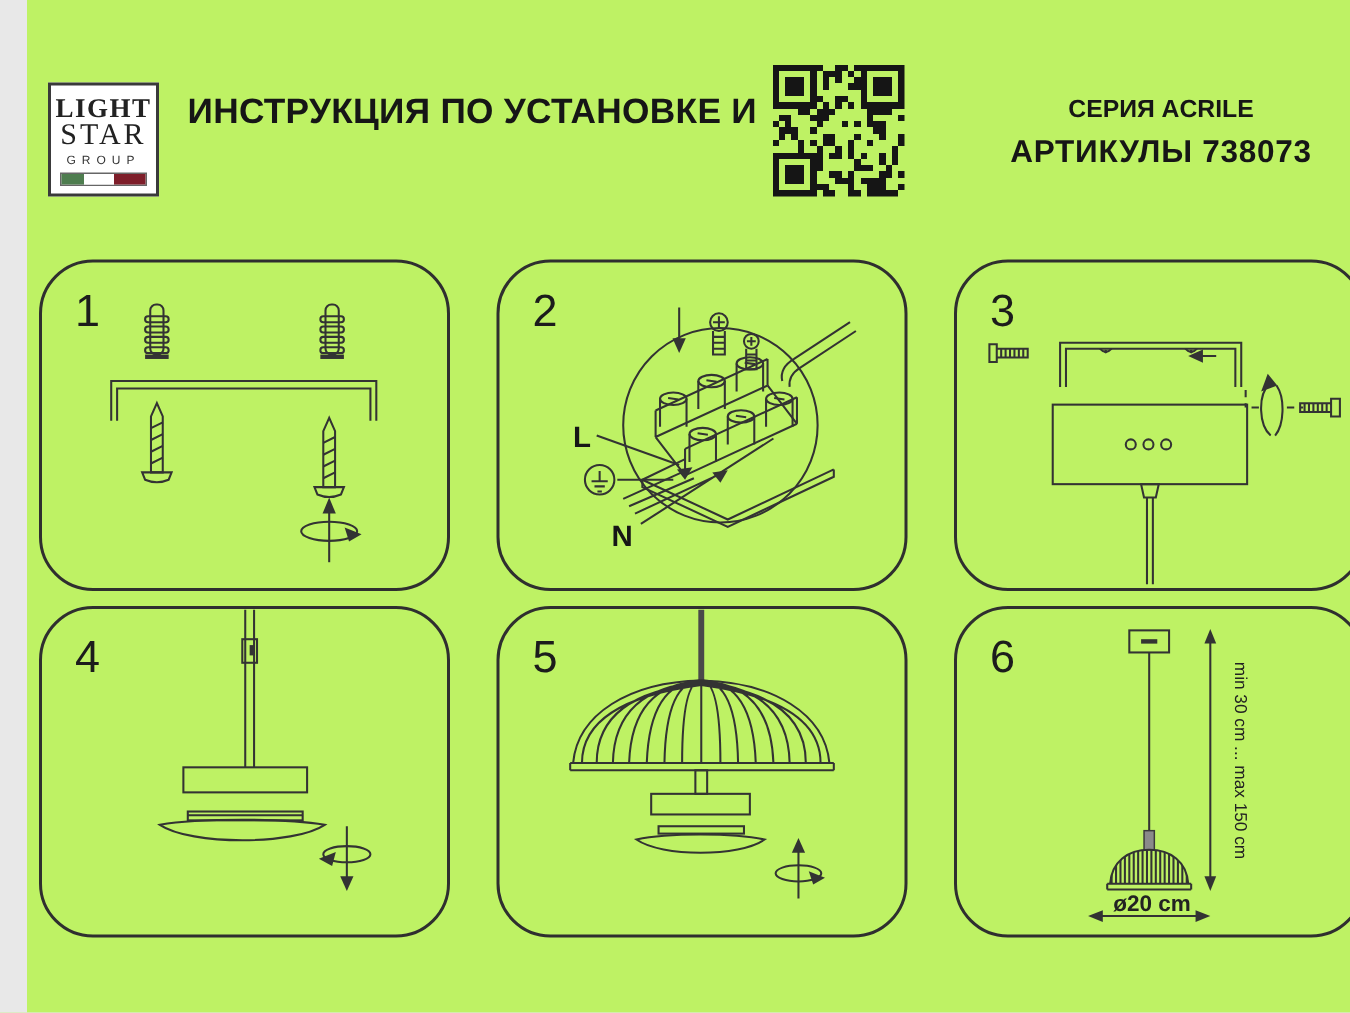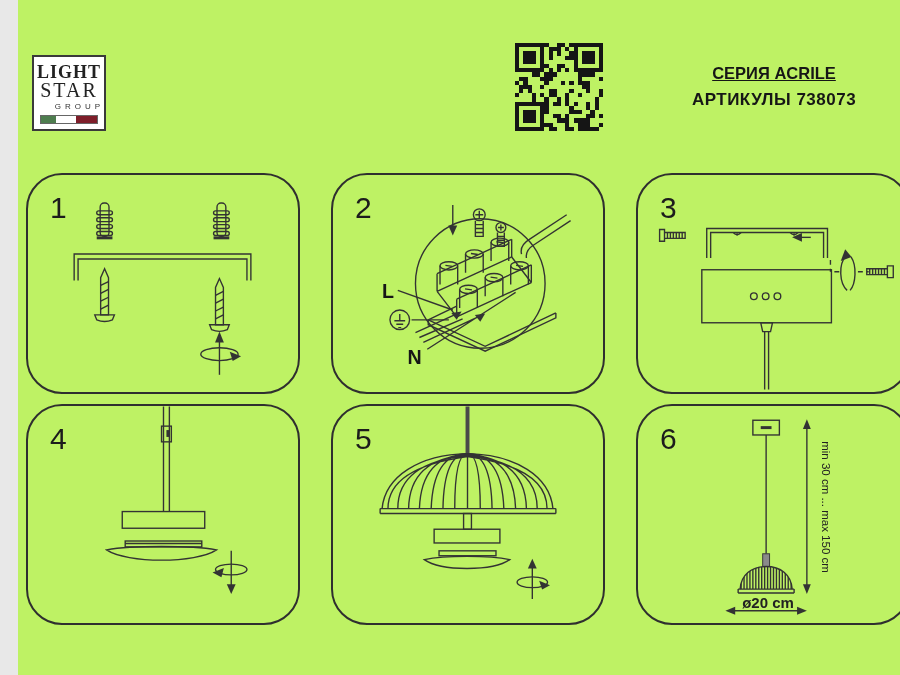--- a/index.html
+++ b/index.html
@@ -3,30 +3,30 @@
 <meta charset="utf-8">
 <style>
   html,body{margin:0;padding:0;background:#e8e8e8;}
   .page{position:relative;width:900px;height:675px;background:#bef264;overflow:hidden;
         font-family:"Liberation Sans",sans-serif;color:#1c1c1c;margin-left:18px;}
   
   .logo{position:absolute;left:14px;top:55px;width:74px;height:76px;background:#fff;
         border:2px solid #3a3a3a;box-sizing:border-box;text-align:center;padding-top:7px;}
   .logo .w1{font-family:"Liberation Serif",serif;font-weight:700;font-size:18px;line-height:17px;letter-spacing:1px;color:#222;}
   .logo .w2{font-family:"Liberation Serif",serif;font-weight:400;font-size:20px;line-height:19px;letter-spacing:2px;color:#222;}
-  .logo .w3{font-size:8px;letter-spacing:4px;line-height:11px;color:#333;margin-top:1px;text-align:right;}
+  .logo .w3{font-size:8px;letter-spacing:4px;line-height:11px;color:#333;margin-top:1px;}
   .flag{display:flex;height:7px;margin:3px 6px 0 6px;border:1px solid #666;}
   .flag span{display:block;height:100%;}
   .title{position:absolute;left:107px;top:60px;font-size:23.5px;font-weight:700;
          line-height:29px;letter-spacing:0.2px;color:#161616;white-space:nowrap;}
   .qr{position:absolute;left:497px;top:43px;width:88px;height:88px;}
   .series{position:absolute;left:646px;top:64px;width:220px;text-align:center;
-          font-size:16.5px;font-weight:700;color:#161616;text-decoration:underline;}
+          font-size:16.5px;font-weight:700;color:#161616;}
   .sku{position:absolute;left:646px;top:90px;width:220px;text-align:center;
-       font-size:17px;font-weight:700;letter-spacing:0.5px;color:#161616;}
+       font-size:21px;font-weight:700;letter-spacing:0.5px;color:#161616;}
   
   .panel{position:absolute;width:274px;height:221px;border:2px solid #2f2f2f;
          border-radius:36px;box-sizing:border-box;}
   .p1{left:8px;top:173px;}  .p2{left:313px;top:173px;}  .p3{left:618px;top:173px;}
   .p4{left:8px;top:404px;}  .p5{left:313px;top:404px;}  .p6{left:618px;top:404px;}
   .num{position:absolute;left:22px;top:16px;font-size:30px;font-weight:400;color:#1c1c1c;z-index:2;}
   svg.art{position:absolute;left:0;top:0;width:100%;height:100%;}
   .ln{stroke:#333;fill:none;stroke-width:1.4;}
   .fill{fill:#333;stroke:none;}
   .dash{stroke-dasharray:5 4;}
@@ -47,20 +47,21 @@
     <div class="w2">STAR</div>
     <div class="w3">GROUP</div>
     <div class="flag">
       <span style="width: 26%; background: rgb(78, 125, 79);"></span>
       <span style="width: 36%; background: rgb(255, 255, 255);"></span>
       <span style="width: 38%; background: rgb(126, 30, 42);"></span>
     </div>
   </div>
 
   <div class="title">
+    <div>ИНСТРУКЦИЯ ПО УСТАНОВКЕ И</div>
   </div>
 
   <svg class="qr" viewBox="0 0 21 21" fill="#151515" shape-rendering="crispEdges">
       <rect x="7" y="0" width="1" height="1"></rect>
       <rect x="10" y="0" width="1" height="1"></rect>
       <rect x="11" y="0" width="1" height="1"></rect>
       <rect x="13" y="0" width="1" height="1"></rect>
       <rect x="8" y="1" width="1" height="1"></rect>
       <rect x="9" y="1" width="1" height="1"></rect>
       <rect x="10" y="1" width="1" height="1"></rect>

